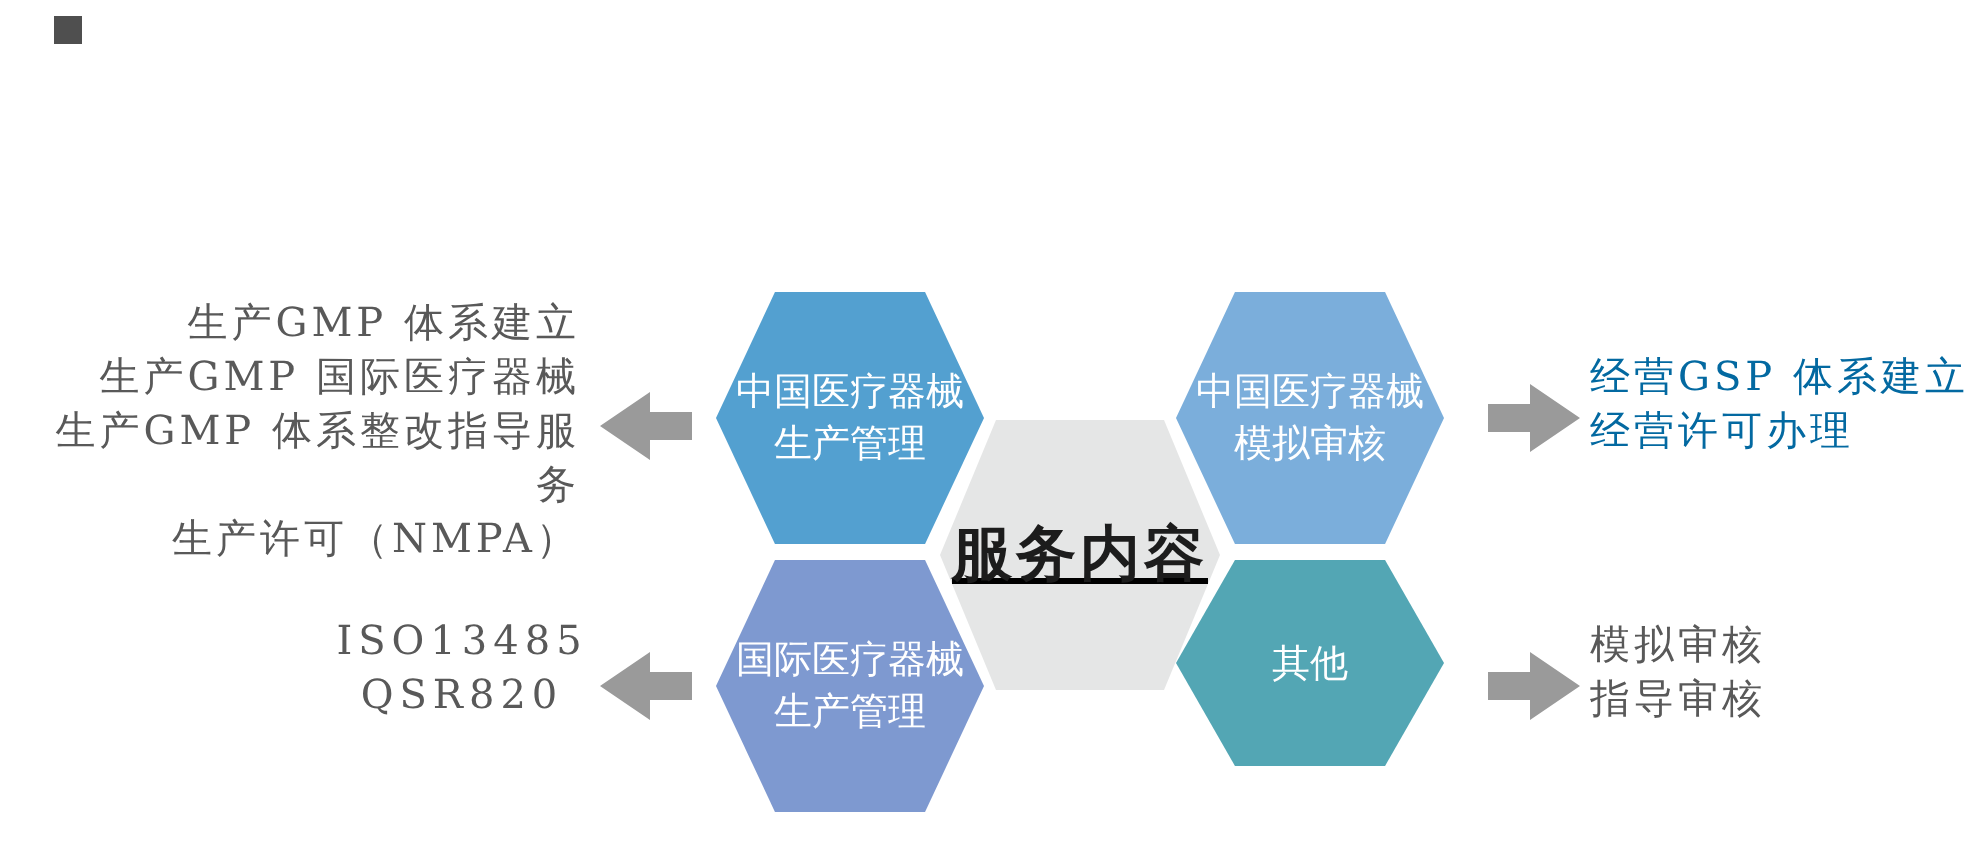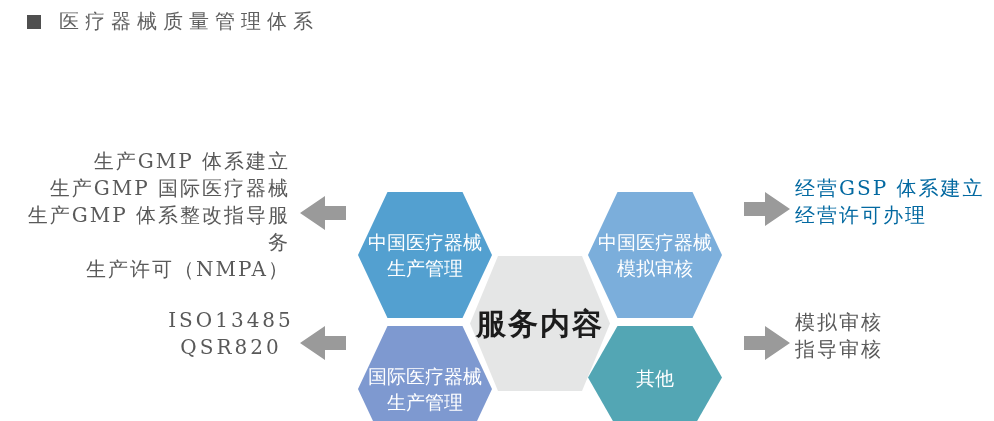--- a/index.html
+++ b/index.html
@@ -11,21 +11,21 @@
     font-family:"DejaVu Serif", serif;
     overflow:hidden;
   }
 
   
   .title { position:absolute; left:27px; top:8px; display:flex; align-items:center; }
   .title-square { width:14px; height:14px; background:#4F4F4F; display:inline-block; margin-right:18px; }
   .title-text { font-size:20px; letter-spacing:6px; color:#5F5F5F; }
 
   
-  .hex { position:absolute;margin-top:46px; }
+  .hex { position:absolute; }
   .hex-bg {
     position:absolute; inset:0;
     clip-path:polygon(22% 0%, 78% 0%, 100% 50%, 78% 100%, 22% 100%, 0% 50%);
   }
   .hex-center .hex-bg {
     clip-path:polygon(20% 0%, 80% 0%, 100% 50%, 80% 100%, 20% 100%, 0% 50%);
   }
   .hex-label {
     position:relative; z-index:1;
     width:100%; height:100%;
@@ -50,21 +50,20 @@
   .arrow { position:absolute; width:46px; height:34px; color:#9A9A9A; }
   .arrow svg { display:block; width:100%; height:100%; }
 </style>
 </head>
 <body>
 
 <div class="canvas">
 
   <div class="title">
     <span class="title-square" style="background-color: rgb(79, 79, 79);"></span>
-    <span class="title-text" style="color: rgb(95, 95, 95);">医疗器械质量管理体系</span>
   </div>
 
   <div class="note note-right-aligned" style="left: 6px; top: 148px; width: 284px; color: rgb(89, 89, 89);">
     <div>生产GMP 体系建立</div>
     <div>生产GMP 国际医疗器械</div>
     <div>生产GMP 体系整改指导服务</div>
     <div>生产许可（NMPA）</div>
   </div>
 
   <div class="note note-centered note-wide-spacing" style="left: 131px; top: 307px; width: 200px; color: rgb(89, 89, 89);">
@@ -96,21 +95,21 @@
     <svg viewBox="0 0 46 34">
         <polygon points="46,17 21,0 21,10 0,10 0,24 21,24 21,34" fill="currentColor"></polygon>
       </svg>
   </div>
   <div class="arrow" style="left: 744px; top: 326px; color: rgb(154, 154, 154);">
     <svg viewBox="0 0 46 34">
         <polygon points="46,17 21,0 21,10 0,10 0,24 21,24 21,34" fill="currentColor"></polygon>
       </svg>
   </div>
 
-  <div class="hex hex-center" style="left:470px; top:210px; width:140px; height:135px;">
+  <div class="hex hex-center" style="left:470px; top:210px; width:140px; height:135px;text-decoration:underline;">
     <div class="hex-bg" style="background-color: rgb(229, 230, 230);"></div>
     <div class="hex-label" style="color: rgb(28, 28, 28);">
       <span>服务内容</span>
     </div>
   </div>
 
   <div class="hex" style="left:358px; top:146px; width:134px; height:126px;">
     <div class="hex-bg" style="background-color: rgb(83, 160, 208);"></div>
     <div class="hex-label">
       <span>中国医疗器械</span>

